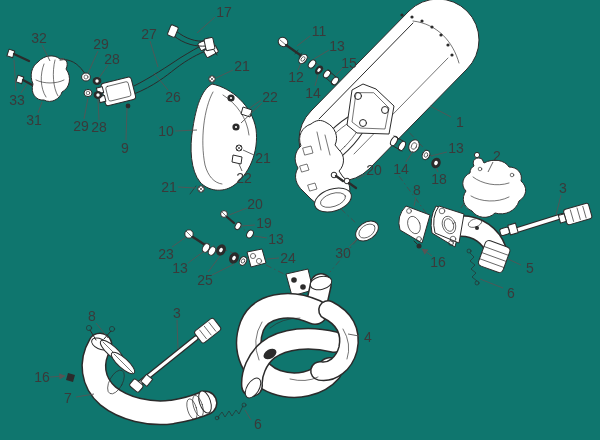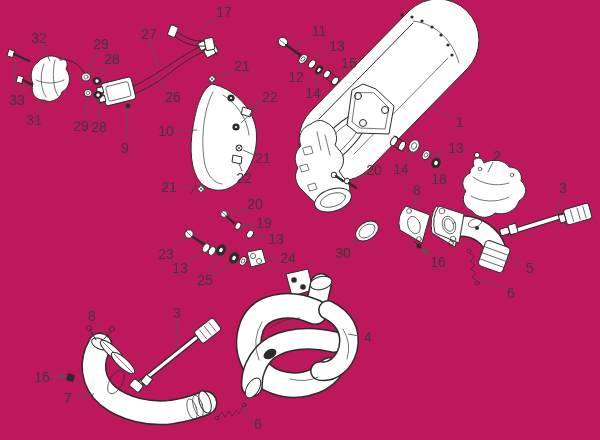--- a/index.html
+++ b/index.html
@@ -1,16 +1,16 @@
 <!DOCTYPE html>
 <html><head>
 <meta charset="utf-8">
 <style>
   html,body{margin:0;padding:0;background:#ffffff}
-  .stage{position:relative;width:600px;height:440px;background:#be185d;overflow:hidden;
+  .stage{position:relative;width:600px;height:440px;background:#0f766e;overflow:hidden;
          font-family:"Liberation Sans",sans-serif}
   svg{display:block}
   .ln{fill:none;stroke:#2b2b2b;stroke-width:1;stroke-linecap:round;stroke-linejoin:round}
   .thin{fill:none;stroke:#2b2b2b;stroke-width:.65;stroke-linecap:round}
   .wf{fill:#ffffff;stroke:#2b2b2b;stroke-width:1;stroke-linejoin:round}
   .df{fill:#2b2b2b;stroke:none}
   .dash{fill:none;stroke:#4a4a4a;stroke-width:.8;stroke-dasharray:6 3 1.5 3}
   .tubeO{fill:none;stroke:#2b2b2b;stroke-linecap:round}
   .tubeI{fill:none;stroke:#ffffff;stroke-linecap:round}
   .shaft{fill:none;stroke:#2b2b2b;stroke-width:2.3;stroke-linecap:round}

